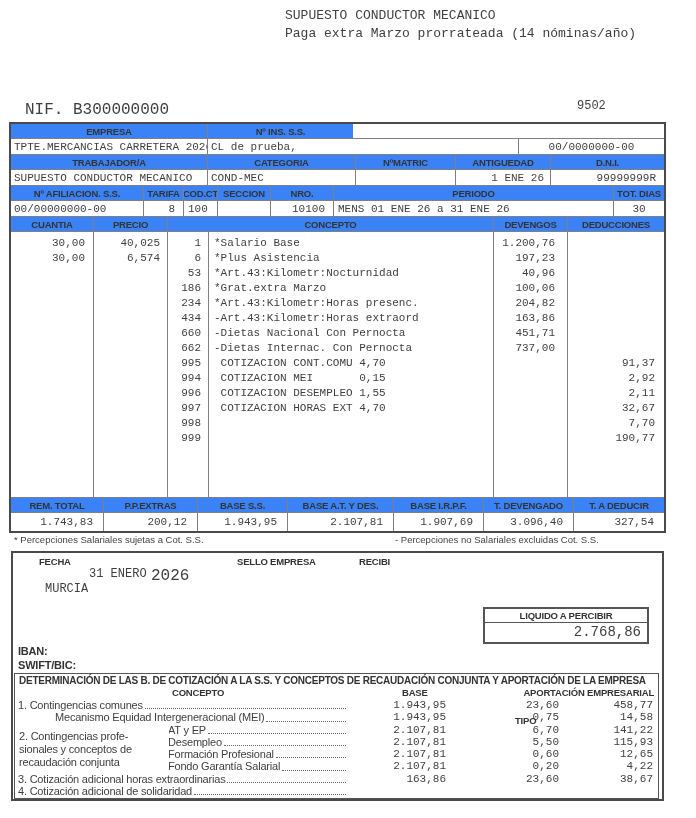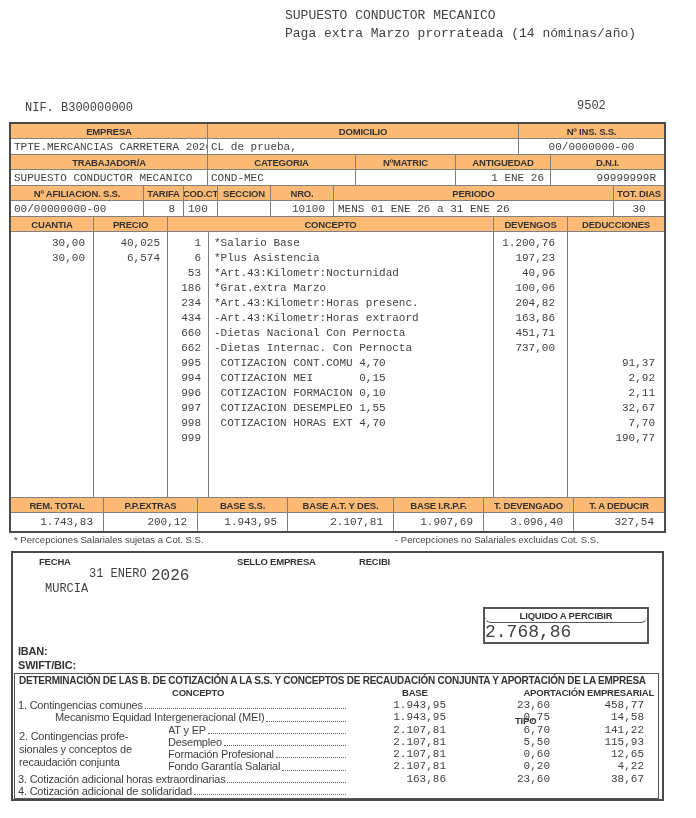--- a/index.html
+++ b/index.html
@@ -10,21 +10,21 @@
   .hdrf{font-family:"Liberation Sans",sans-serif;font-weight:700;font-size:9.5px;
         color:#333;letter-spacing:-0.2px;white-space:nowrap;}
 
   
   .maintable{position:absolute;left:9px;top:122px;width:653px;border:2px solid #4a4a4a;background:#fff;}
   .trow{display:flex;box-sizing:border-box;border-bottom:1px solid #808080;}
   .h15{height:15px;} .h16{height:16px;} .h18{height:18px;border-bottom:none;}
   .cell{box-sizing:border-box;border-right:1px solid #808080;overflow:hidden;
         display:flex;align-items:center;white-space:nowrap;}
   .cell.last{border-right:none;}
-  .ch{background:#fdba74;justify-content:center;font-weight:700;font-size:9.5px;color:#333;letter-spacing:-0.2px;}
+  .ch{background:#3b82f6;justify-content:center;font-weight:700;font-size:9.5px;color:#333;letter-spacing:-0.2px;}
   .mv{font-family:"Liberation Mono","DejaVu Sans Mono",monospace;font-size:11px;color:#3f3f3f;}
   .pl3{padding-left:3px;} .pl4{padding-left:4px;}
   .center{justify-content:center;}
   .right{justify-content:flex-end;}
   .pr6{padding-right:6px;} .pr8{padding-right:8px;} .pr10{padding-right:10px;}
   .w197{width:197px;} .w311{width:311px;} .w145{width:145px;}
   .w148{width:148px;} .w100{width:100px;} .w95{width:95px;} .w113{width:113px;}
   .w133{width:133px;} .w40{width:40px;} .w34{width:34px;} .w53{width:53px;}
   .w63{width:63px;} .w280{width:280px;} .w50{width:50px;}
   .w83{width:83px;} .w74{width:74px;} .w326{width:326px;} .w96{width:96px;}
@@ -38,58 +38,57 @@
       font-size:11px;color:#3f3f3f;white-space:pre;overflow:hidden;}
   .tr8{text-align:right;padding-right:8px;margin-left:24px;} .tr7{text-align:right;padding-right:7px;}
   .tr12{text-align:right;padding-right:12px;} .tr9{text-align:right;padding-right:9px;}
   .cl5{padding-left:5px;}
 
   .fnote{font-size:9.5px;color:#444;white-space:nowrap;}
 
   
   .botbox{position:absolute;left:11px;top:551px;width:649px;height:246px;border:2px solid #4a4a4a;background:#fff;}
   .liqbox{position:absolute;left:470px;top:54px;width:166px;border:2px solid #555;box-sizing:border-box;}
-  .liqhdr{height:13px;display:flex;align-items:center;justify-content:center;border-bottom:1px solid #555;border-radius:6px;}
-  .liqval{height:19px;line-height:19px;padding-right:6px;font-size:18px;}
+  .liqhdr{height:13px;display:flex;align-items:center;justify-content:center;border-bottom:1px solid #555;}
+  .liqval{height:19px;line-height:19px;text-align:right;padding-right:6px;font-size:14px;}
 
   
   .detbox{position:absolute;left:1px;top:120px;width:645px;height:126px;border:1px solid #555;box-sizing:border-box;overflow:hidden;}
   .dettitle{height:13px;line-height:13px;padding-left:4px;font-weight:700;font-size:10px;
             letter-spacing:-0.25px;color:#333;white-space:nowrap;}
   .dethdr{position:relative;height:12px;}
   .dethdr span{position:absolute;top:0;font-weight:700;font-size:9.5px;color:#333;letter-spacing:-0.2px;white-space:nowrap;}
   .drow{display:flex;height:12.3px;line-height:12.3px;padding-left:3px;font-size:11px;color:#3f3f3f;}
   .zone{display:flex;width:330px;overflow:hidden;}
   .zone .lbl{white-space:nowrap;letter-spacing:-0.2px;}
   .ind1 .lbl{margin-left:37px;} .ind2 .lbl{margin-left:150px;}
   .leader{flex:1;border-bottom:1px dotted #666;margin:0 2px 2px 2px;}
   .nbase{width:98px;text-align:right;font-family:"Liberation Mono","DejaVu Sans Mono",monospace;font-size:11px;}
-  .ntipo{width:104px;text-align:right;font-family:"Liberation Mono","DejaVu Sans Mono",monospace;font-size:11px;}
+  .ntipo{width:104px;text-align:right;font-family:"Liberation Mono","DejaVu Sans Mono",monospace;font-size:11px;margin-left:9px;}
   .naport{width:94px;text-align:right;font-family:"Liberation Mono","DejaVu Sans Mono",monospace;font-size:11px;}
   .grp2{position:absolute;left:4px;top:56px;width:150px;font-size:11px;line-height:13px;
         color:#3f3f3f;letter-spacing:-0.2px;background:#fff;}
 </style>
 </head>
 <body>
 
 <div class="page">
 
   <div class="abs mono" style="left:285px;top:7px;font-size:13px;line-height:18px;">
     <div>SUPUESTO CONDUCTOR MECANICO</div>
     <div>Paga extra Marzo prorrateada (14 nóminas/año)</div>
   </div>
 
-  <div class="abs mono" style="left:25px;top:101px;font-size:12px;">NIF. B300000000</div>
+  <div class="abs mono" style="left:25px;top:101px;font-size:16px;">NIF. B300000000</div>
   <div class="abs mono" style="left:577px;top:99px;font-size:12px;">9502</div>
 
   <div class="maintable">
 
     <div class="trow h15">
       <div class="cell ch w197">EMPRESA</div>
-      <div class="cell ch w311">DOMICILIO</div>
       <div class="cell ch w145 last">Nº INS. S.S.</div>
     </div>
     <div class="trow h16">
       <div class="cell mv w197 pl3">TPTE.MERCANCIAS CARRETERA 2026</div>
       <div class="cell mv w311 pl3">CL de prueba,</div>
       <div class="cell mv w145 last center">00/0000000-00</div>
     </div>
 
     <div class="trow h15">
       <div class="cell ch w197">TRABAJADOR/A</div>
@@ -162,21 +161,20 @@
         <div class="bl cl5">*Salario Base</div>
         <div class="bl cl5">*Plus Asistencia</div>
         <div class="bl cl5">*Art.43:Kilometr:Nocturnidad</div>
         <div class="bl cl5">*Grat.extra Marzo</div>
         <div class="bl cl5">*Art.43:Kilometr:Horas presenc.</div>
         <div class="bl cl5">-Art.43:Kilometr:Horas extraord</div>
         <div class="bl cl5">-Dietas Nacional Con Pernocta</div>
         <div class="bl cl5">-Dietas Internac. Con Pernocta</div>
         <div class="bl cl5"> COTIZACION CONT.COMU 4,70</div>
         <div class="bl cl5"> COTIZACION MEI       0,15</div>
-        <div class="bl cl5"> COTIZACION FORMACION 0,10</div>
         <div class="bl cl5"> COTIZACION DESEMPLEO 1,55</div>
         <div class="bl cl5"> COTIZACION HORAS EXT 4,70</div>
       </div>
       <div class="bcol bw74">
         <div class="bl tr12">1.200,76</div>
         <div class="bl tr12">197,23</div>
         <div class="bl tr12">40,96</div>
         <div class="bl tr12">100,06</div>
         <div class="bl tr12">204,82</div>
         <div class="bl tr12">163,86</div>

